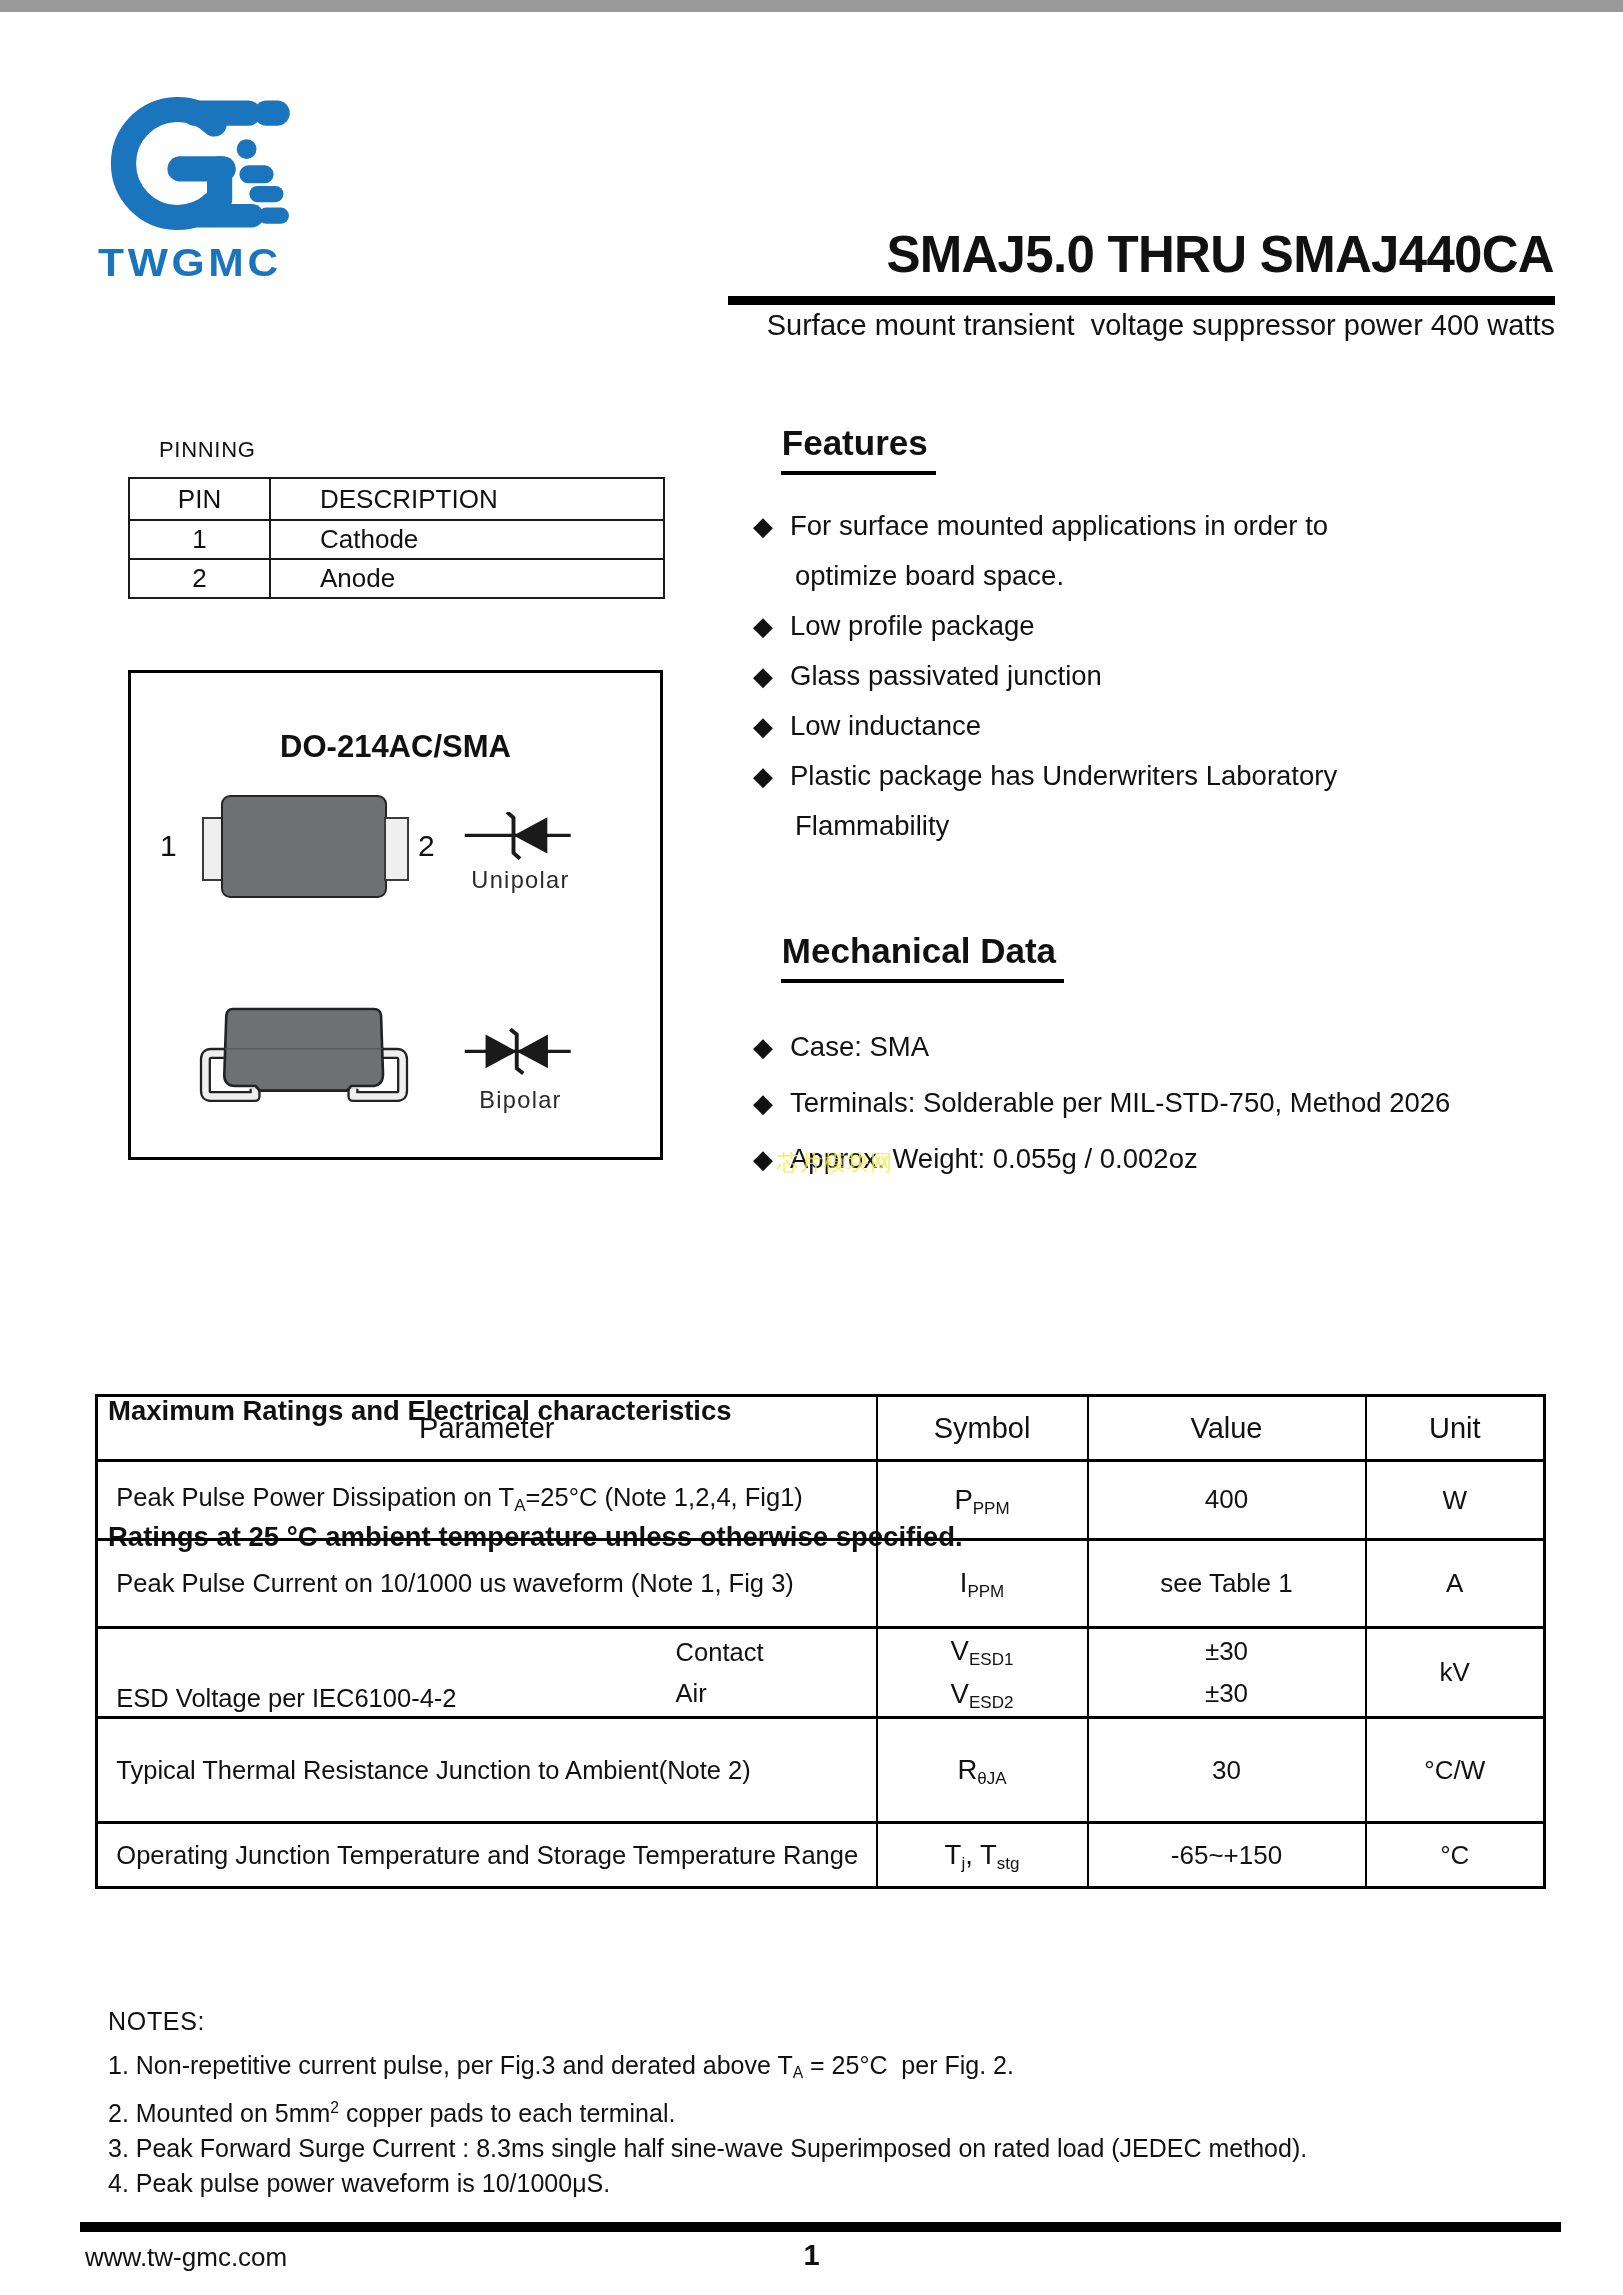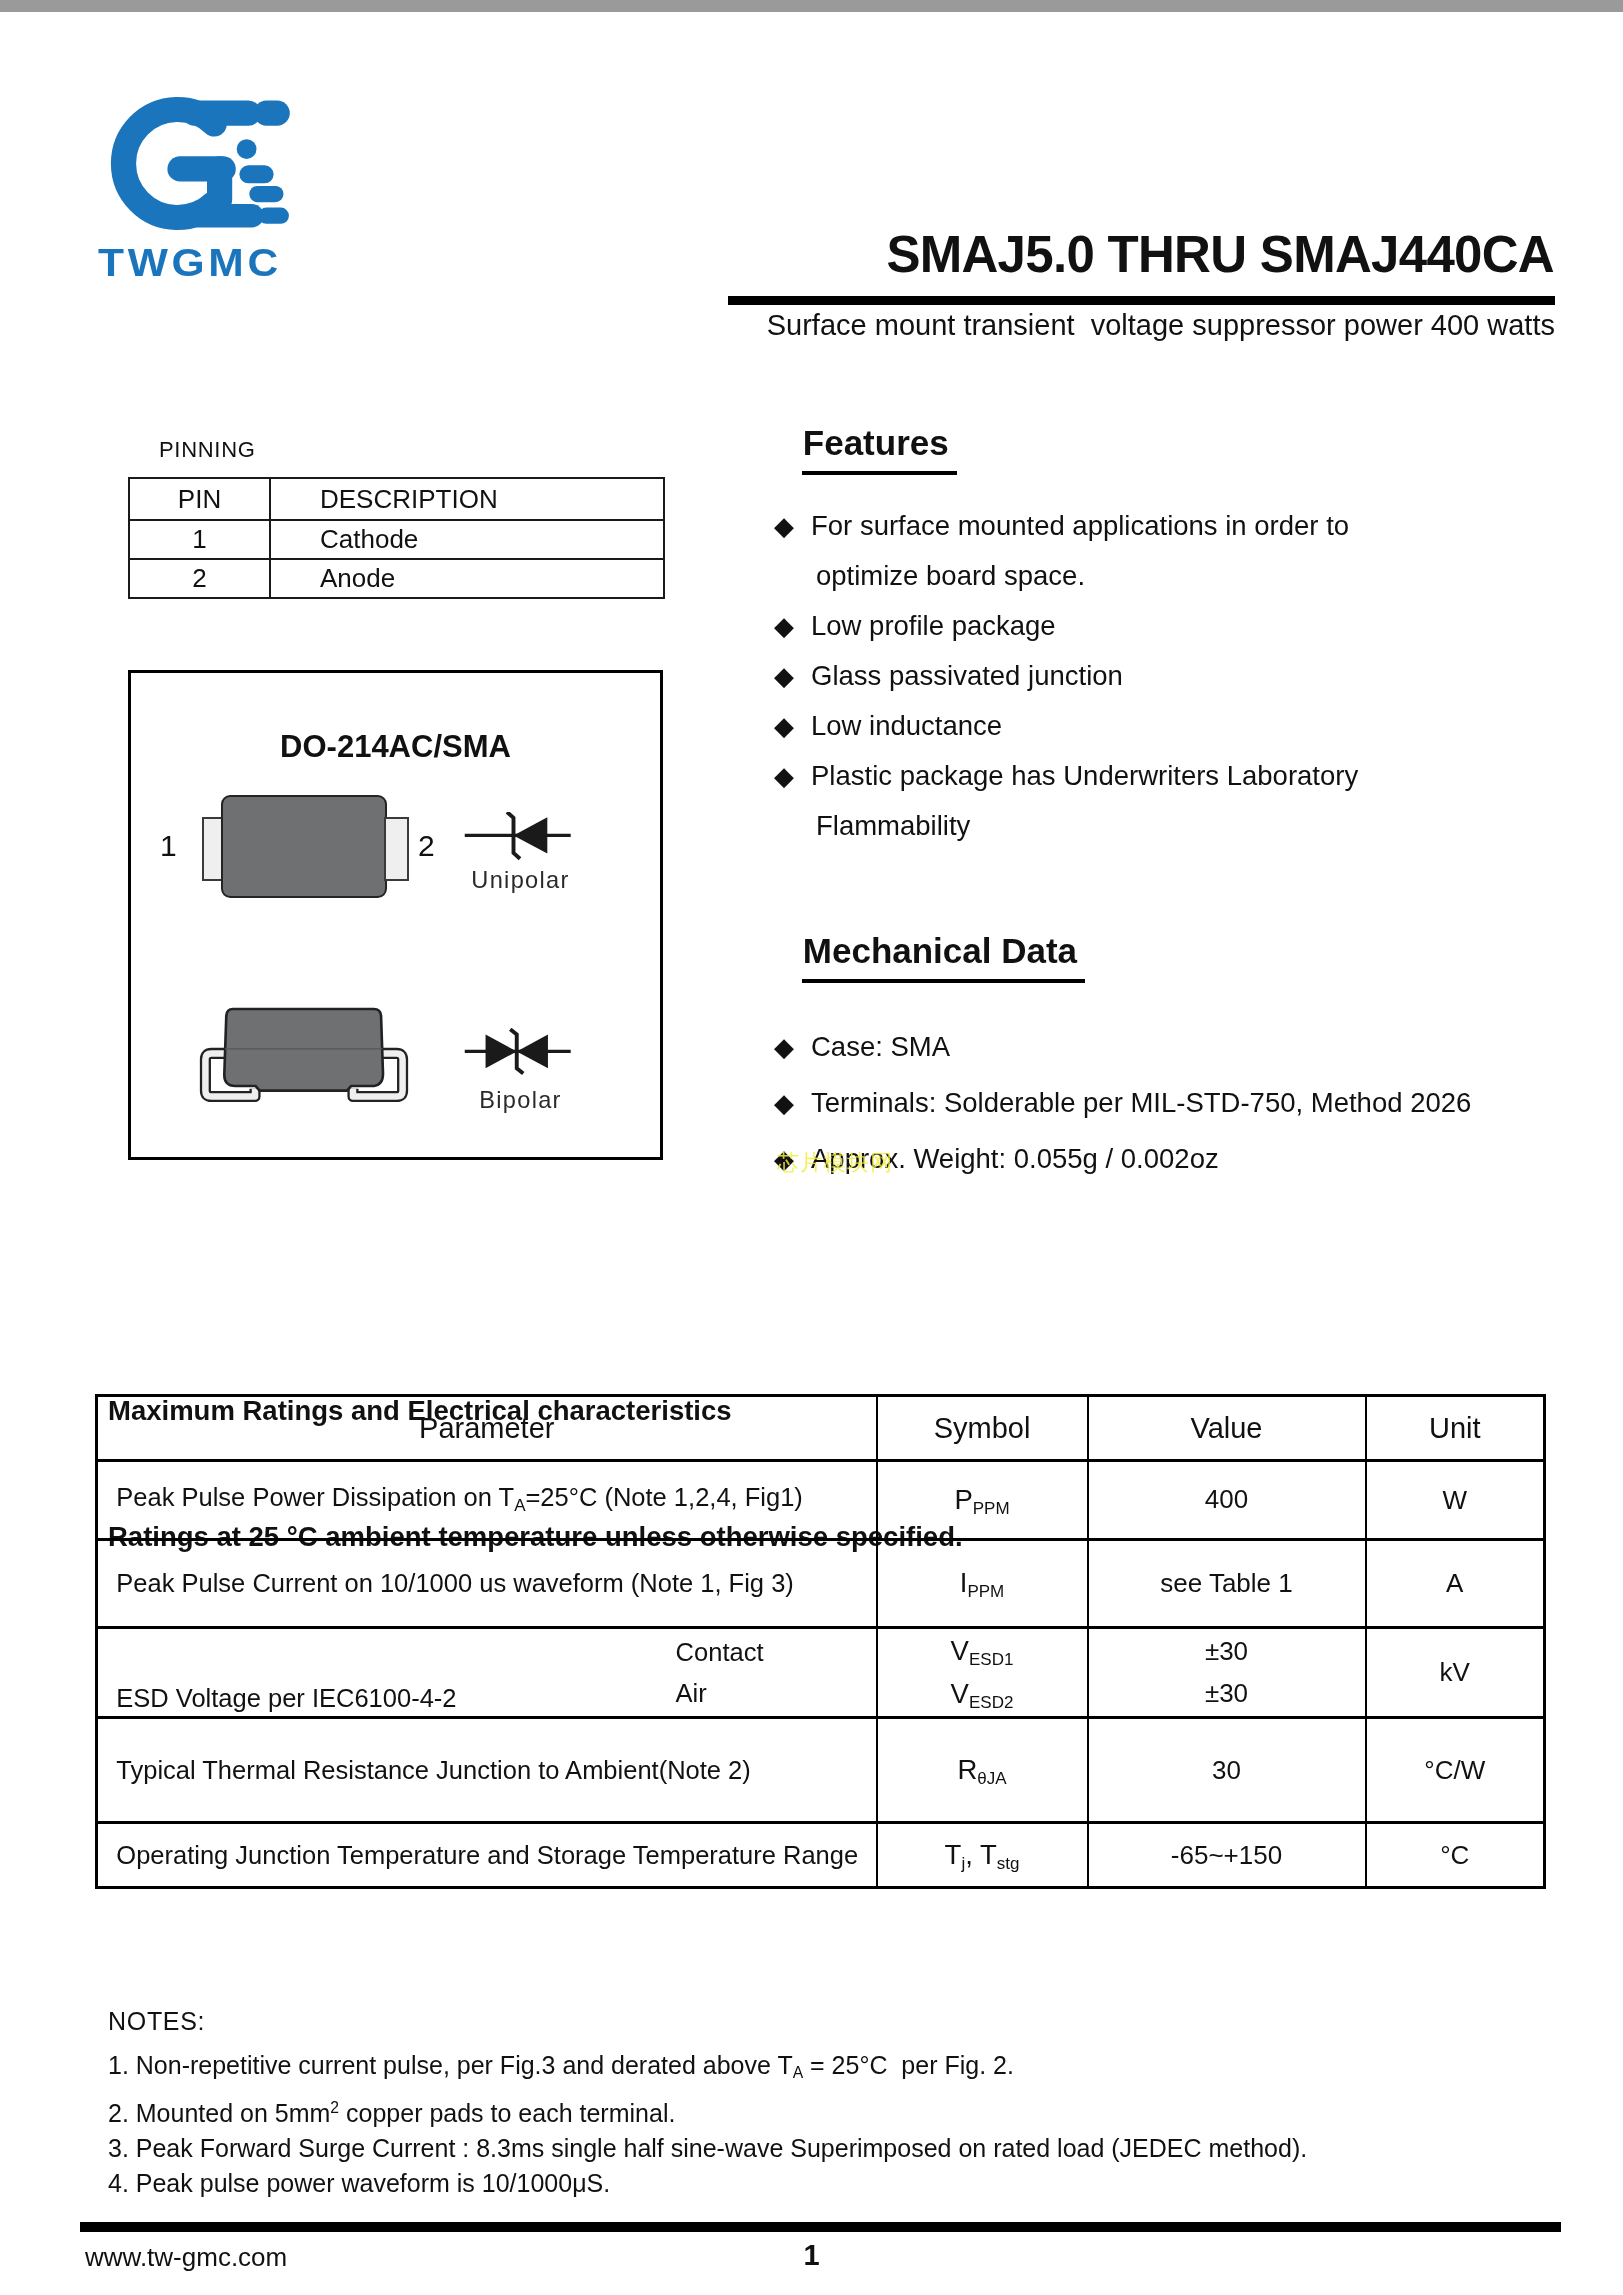--- a/index.html
+++ b/index.html
@@ -52,21 +52,21 @@
     background:#6e7072;border:2.6px solid #242424;border-radius:9.2px;
   }
   .sym{position:absolute;width:118px;height:52px;}
   .sym-uni{left:330px;top:139px;}
   .sym-bi{left:330px;top:355px;}
   .sym-label{position:absolute;width:131px;left:324px;text-align:center;font-size:23.6px;letter-spacing:1.3px;color:#2a2a2a;}
   .lbl-uni{top:194px;}
   .lbl-bi{top:414px;}
   .sideview{position:absolute;left:62px;top:330px;width:222px;height:108px;}
   
-  .section{position:absolute;left:774px;width:811px;}
+  .section{position:absolute;left:753px;width:811px;}
   .sec-features{top:411px;}
   .sec-mech{top:919px;}
   .sec-heading{
     display:inline-block;margin-left:27.5px;
     font-size:35px;font-weight:bold;
     border-bottom:4.6px solid #000;padding:0 7.9px 7.9px 1.3px;
   }
   .b-list{margin-top:26px;}
   .sec-mech .b-list{margin-top:36px;}
   .b-line{position:relative;padding-left:37px;font-size:27.5px;line-height:50px;white-space:pre;}

